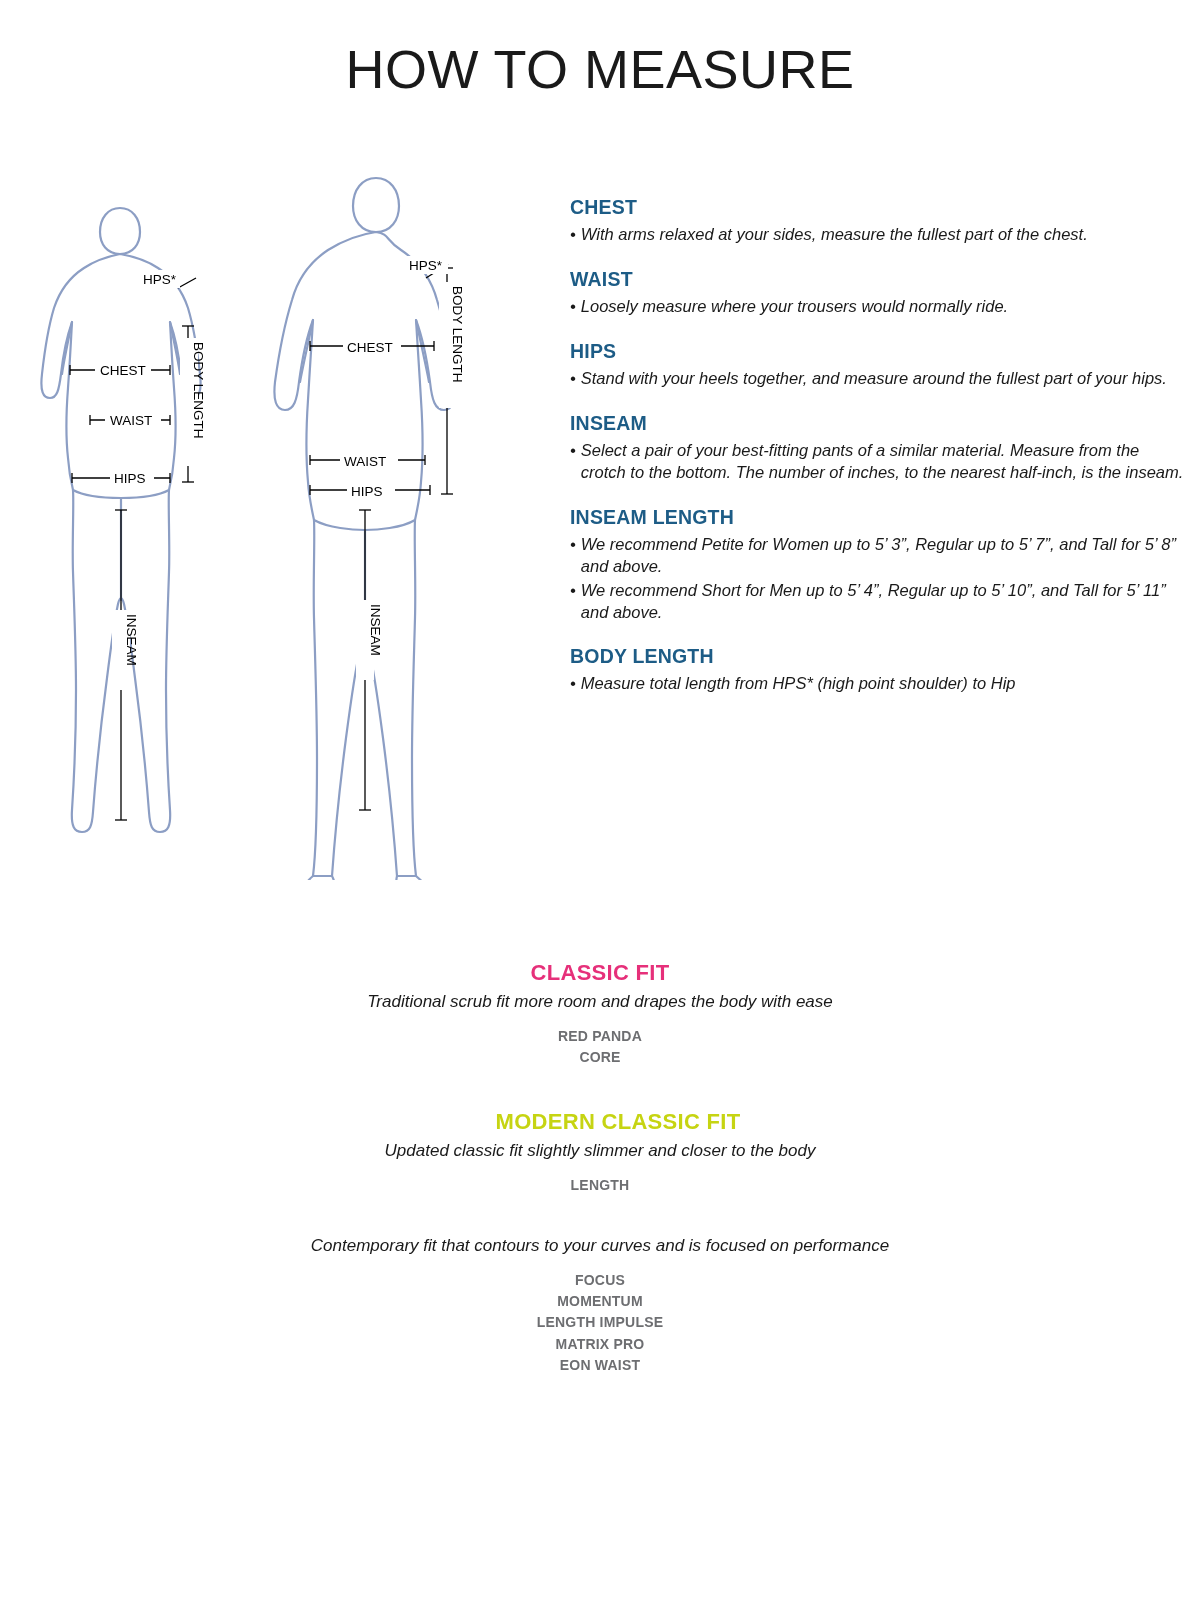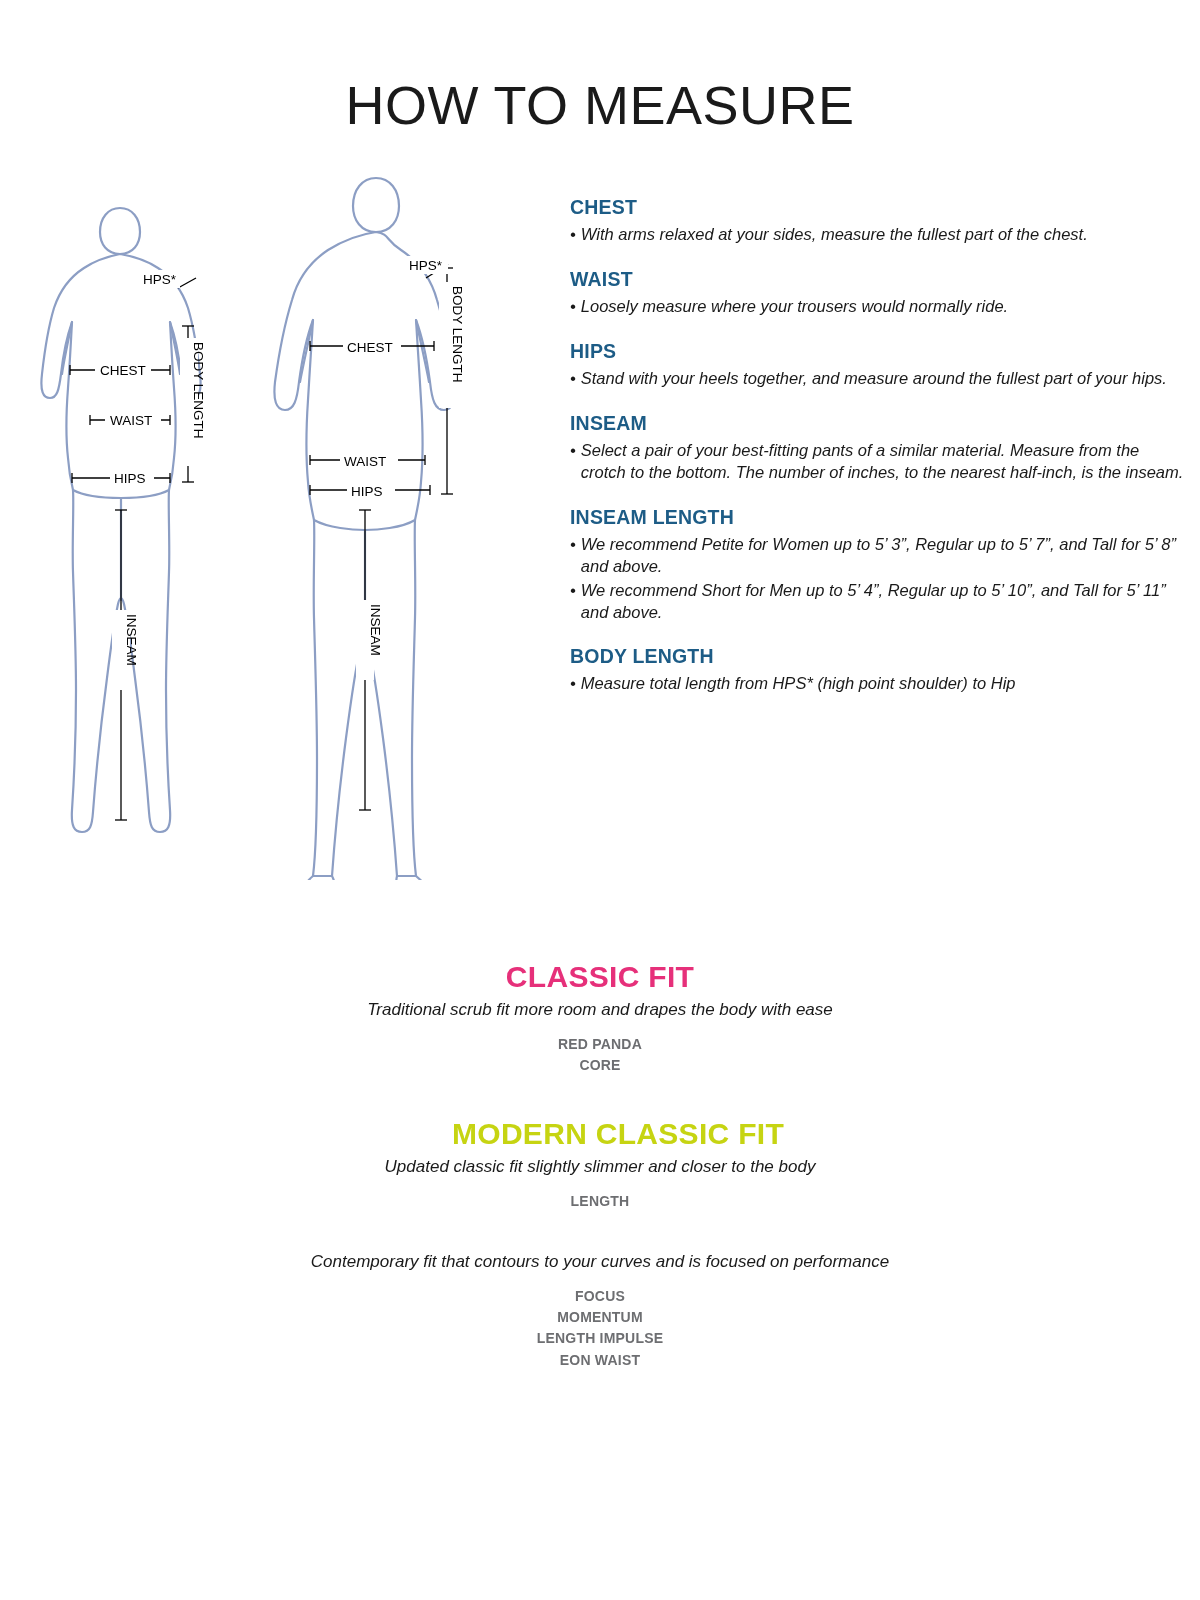--- a/index.html
+++ b/index.html
@@ -25,21 +25,20 @@
   .title {
     position: absolute;
     top: 38px;
     left: 0;
     width: 1200px;
     text-align: center;
     font-size: 54px;
     font-weight: 400;
     letter-spacing: 0.5px;
     color: #1a1a1a;
-    margin-top: 36px;
   }
 
   
   .figures {
     position: absolute;
     top: 160px;
     left: 10px;
     width: 530px;
     height: 720px;
   }
@@ -77,21 +76,21 @@
   
   .fits {
     position: absolute;
     top: 960px;
     left: 0;
     width: 1200px;
     text-align: center;
   }
   .fit-block { margin-bottom: 40px; }
   .fit-title {
-    font-size: 30px;
+    font-size: 22px;
     font-weight: bold;
     letter-spacing: 0.3px;
     margin-bottom: 6px;
   }
   .fit-title.classic { color: #e6307a; }
   .fit-title.modern-classic { color: #c6d412; padding-left: 36px; }
   .fit-title.modern { color: #c6d412; }
   .fit-sub {
     font-size: 17px;
     font-style: italic;
@@ -373,18 +372,19 @@
       <div class="fit-title modern-classic">MODERN CLASSIC FIT</div>
       <div class="fit-sub">Updated classic fit slightly slimmer and closer to the body</div>
       <div class="fit-item">LENGTH</div>
     </div>
 
     <div class="fit-block">
       <div class="fit-sub">Contemporary fit that contours to your curves and is focused on performance</div>
       <div class="fit-item">FOCUS</div>
       <div class="fit-item">MOMENTUM</div>
       <div class="fit-item">LENGTH IMPULSE</div>
+      <div class="fit-item">MATRIX PRO</div>
       <div class="fit-item">EON WAIST</div>
     </div>
 
   </div>
 
 </div>
 
 </body></html>

